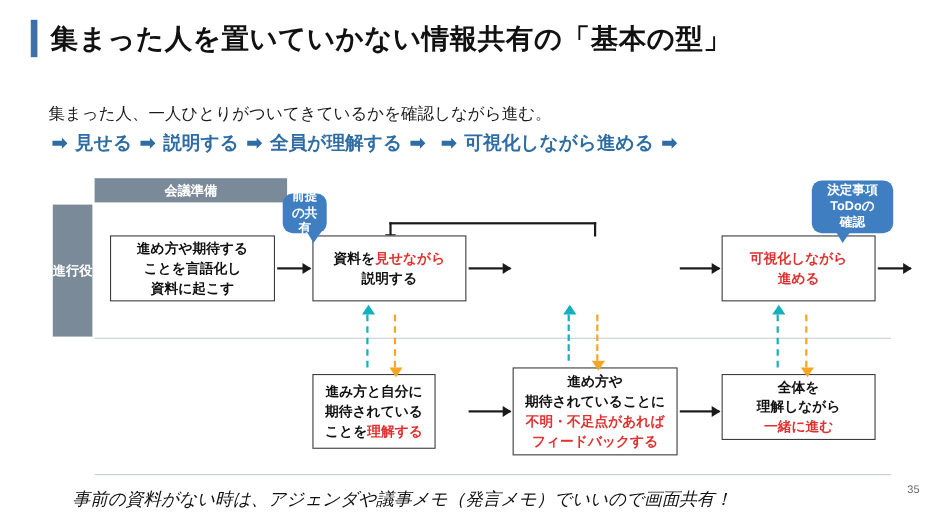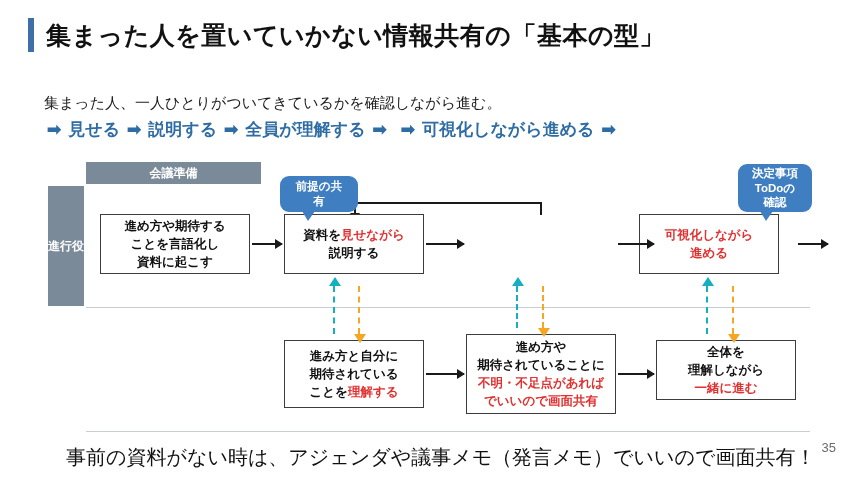--- a/index.html
+++ b/index.html
@@ -140,24 +140,24 @@
     color: #111111;
     box-sizing: border-box;
     padding: 2px 4px;
   }
   .box .hl { color: #e03131; }
 
   
   .b-f1 { left: 52px;  top: 52px;  width: 150px; height: 60px; }
   .b-f2 { left: 236px; top: 52px;  width: 140px; height: 60px; }
   .b-f3 { left: 418px; top: 52px;  width: 150px; height: 60px; }
-  .b-f4 { left: 591px; top: 52px;  width: 140px; height: 60px; }
-
-  
-  .b-p1 { left: 236px; top: 178px; width: 140px; height: 68px; }
+  .b-f4 { left: 608px; top: 52px;  width: 140px; height: 60px; }
+
+  
+  .b-p1 { left: 236px; top: 178px; width: 112px; height: 68px; }
   .b-p2 { left: 418px; top: 172px; width: 150px; height: 80px; }
   .b-p3 { left: 608px; top: 178px; width: 140px; height: 60px; }
 
   
   .harrow {
     position: absolute;
     height: 2px;
     background: #1a1a1a;
   }
   .harrow:after {
@@ -260,36 +260,37 @@
   }
   .callout:after {
     content: "";
     position: absolute;
     left: 22px;
     bottom: -9px;
     border-top: 10px solid #3f7fc1;
     border-left: 6px solid transparent;
     border-right: 7px solid transparent;
   }
-  .co-1 { left: 232px; top: 14px; width: 78px; height: 36px; }
+  .co-1 { left: 209px; top: 14px; width: 40px; height: 36px; }
   .co-2 { left: 690px; top: 2px;  width: 74px; height: 48px; }
 
   
   .footer {
     position: absolute;
     left: 66px;
     top: 444px;
-    font-size: 20px;
+    font-size: 16px;
     color: #111111;
+    font-style: italic;
   }
   .pagenum {
     position: absolute;
     right: 14px;
     top: 440px;
-    font-size: 13px;
+    font-size: 10px;
     color: #6b6b6b;
   }
 </style>
 </head>
 <body>
 
 <div class="title-row">
   <div class="title-bar"></div>
   <div class="title-text">集まった人を置いていかない情報共有の「基本の型」</div>
 </div>
@@ -351,21 +352,21 @@
       <span>期待されている</span><br>
       <span>ことを</span><span class="hl">理解する</span>
     </div>
   </div>
 
   <div class="box b-p2">
     <div>
       <span>進め方や</span><br>
       <span>期待されていることに</span><br>
       <span class="hl">不明・不足点があれば</span><br>
-      <span class="hl">でいいので画面共有</span>
+      <span class="hl">フィードバックする</span>
     </div>
   </div>
 
   <div class="box b-p3">
     <div>
       <span>全体を</span><br>
       <span>理解しながら</span><br>
       <span class="hl">一緒に進む</span>
     </div>
   </div>

